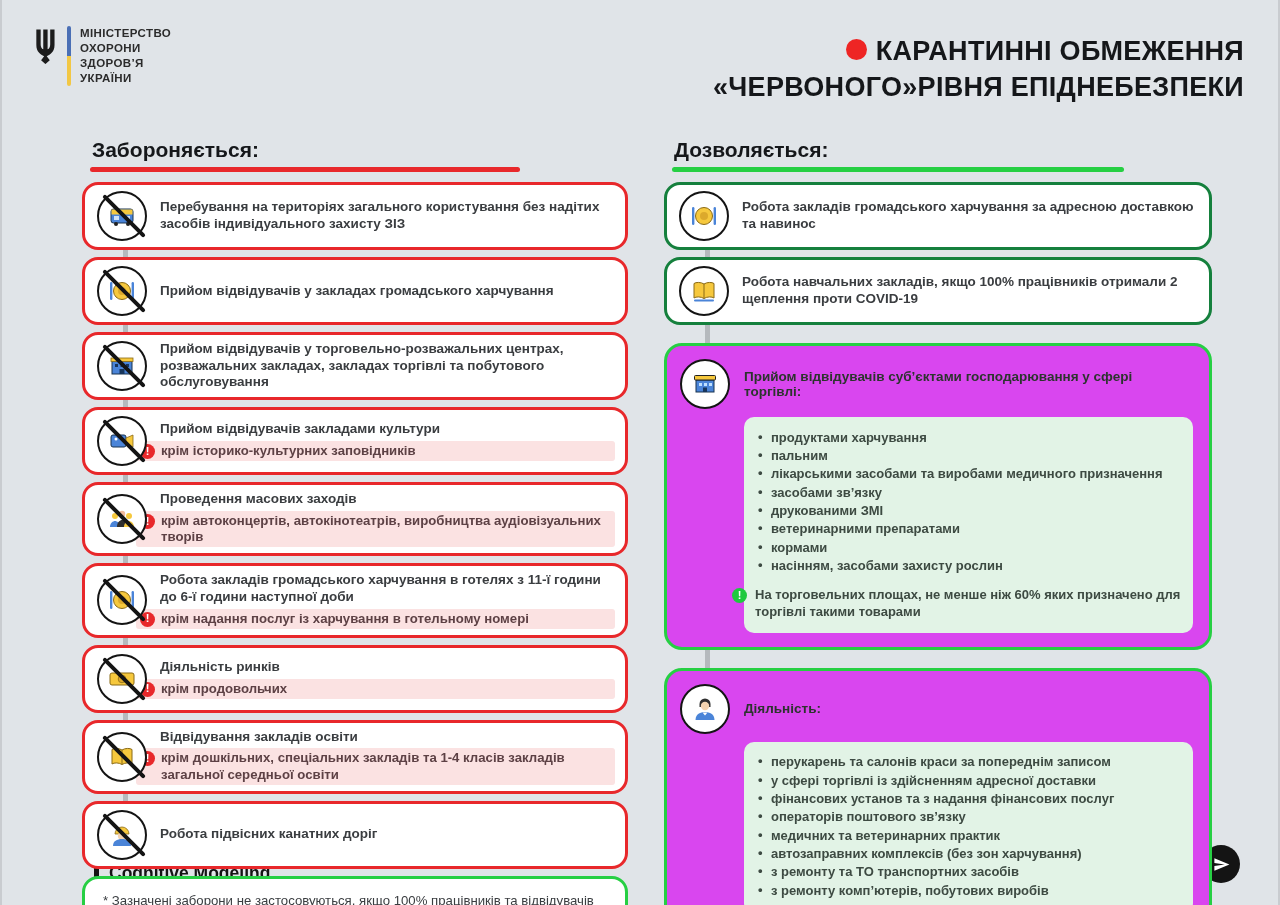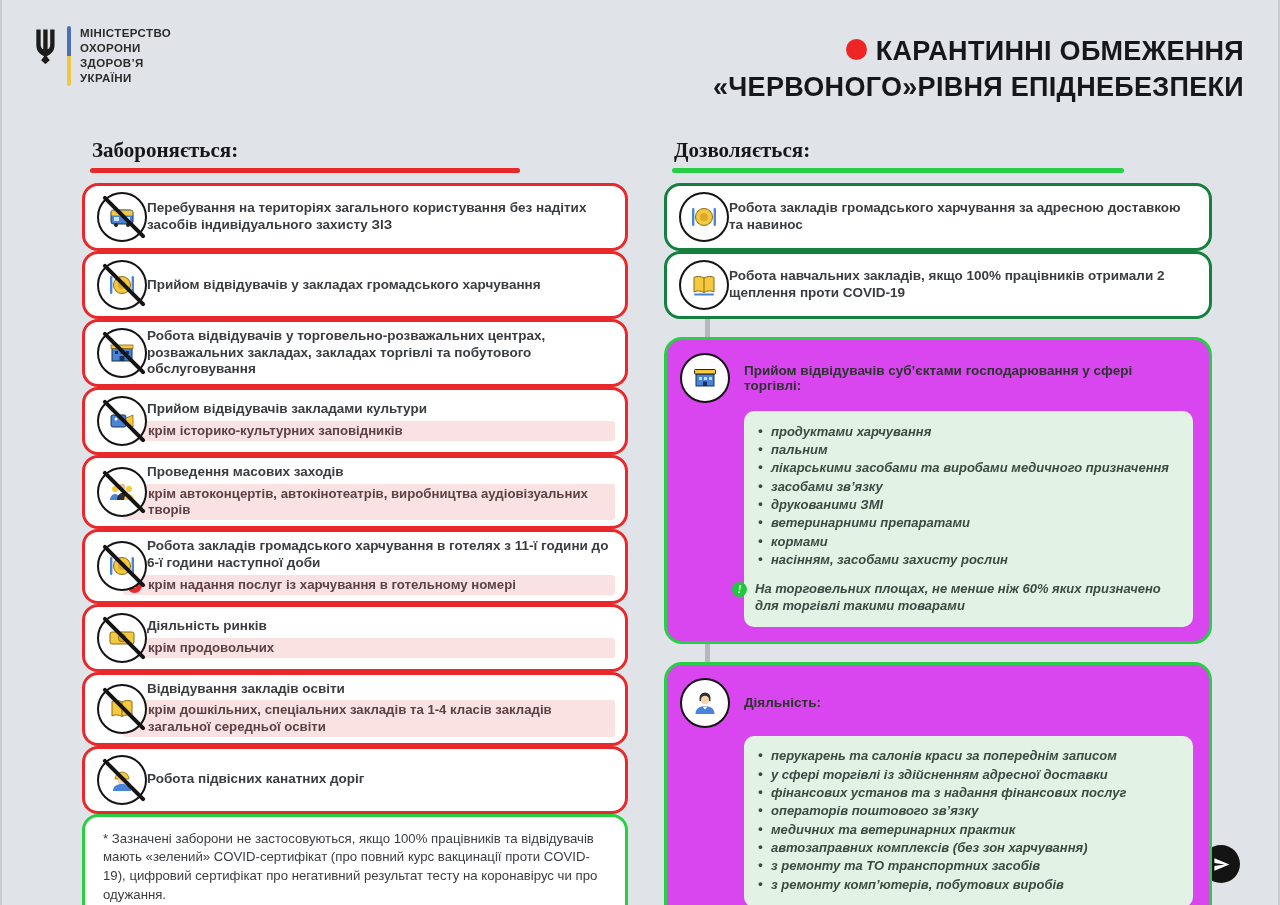--- a/index.html
+++ b/index.html
@@ -16,33 +16,33 @@
     background:linear-gradient(#4a6fb5 0 50%, #f2c744 50% 100%); }
   .logo .lines { font-size:11.5px; font-weight:700; line-height:1.3; color:#2b2b2b; letter-spacing:.4px; }
   .title { position:absolute; right:34px; top:34px; text-align:right;
     font-size:27px; font-weight:800; line-height:1.32; color:#15171a; letter-spacing:.3px; }
   .red-dot { display:inline-block; width:21px; height:21px; border-radius:50%; background:#ee2524; margin-right:9px; }
 
   
   .col { position:absolute; top:138px; }
   .col-left  { left:80px;  width:546px; }
   .col-right { left:662px; width:548px; }
-  .col-head { font-size:21px; font-weight:800; color:#15171a; margin-left:10px;font-family:Liberation Serif, serif; }
+  .col-head { font-size:21px; font-weight:800; color:#15171a; margin-left:10px; }
   .head-rule { height:5px; border-radius:3px; margin:5px 0 10px 8px; }
   .rule-red { background:#e8282b; width:430px; }
   .rule-green { background:#26cf43; width:452px; }
 
   .connector { position:absolute; width:5px; background:#b5b9bd; z-index:0; }
   .conn-left  { left:41px; top:60px; height:650px; }
   .conn-right { left:41px; top:60px; height:560px; }
 
   
   .card { position:relative; z-index:1; background:#fff; border-radius:16px;
-    display:flex; align-items:center; padding:6px 14px 6px 12px;
-    min-height:48px; }
+    display:flex; align-items:center; gap:13px; padding:6px 14px 6px 12px;
+    margin-bottom:7px; min-height:48px; }
   .card.red { border:3px solid #e8282b; }
   .card.green { border:3px solid #15803d; }
   .card .txt { flex:1; font-size:13.5px; font-weight:700; line-height:1.24; color:#3a3d40; }
 
   .exception { display:flex; align-items:flex-start; gap:6px; background:#fbe2e2;
     border-radius:3px; margin:3px -4px 0 -24px; padding:2px 8px 2px 4px;
     color:#5d4145; font-size:13.2px; font-weight:700; line-height:1.22; }
   .bang { flex:none; width:15px; height:15px; border-radius:50%; background:#e8282b;
     color:#fff; font-size:11px; font-weight:800; display:flex; align-items:center;
     justify-content:center; margin-top:1px; }
@@ -52,21 +52,21 @@
   .ic { flex:none; width:50px; height:50px; border:2.5px solid #141414; border-radius:50%;
     background:#fff; position:relative; display:flex; align-items:center; justify-content:center; }
   .ic.banned::after { content:""; position:absolute; left:-4px; top:21px; width:58px; height:4px;
     background:#141414; border-radius:2px; transform:rotate(45deg); }
 
   
   .bigcard { position:relative; z-index:1; background:#d946ef; border:3px solid #26cf43;
     border-radius:18px; padding:13px 16px 14px 13px; margin:18px 0 0 0; }
   .bigcard .bighead { display:flex; align-items:center; gap:14px; margin-bottom:8px; }
   .bigcard .bightitle { font-size:13.5px; font-weight:700; color:#2c342e; }
-  .panel { margin-left:64px; background:#e2f3e6; border-radius:10px; padding:10px 12px 12px 14px;font-style:italic; }
+  .panel { margin-left:64px; background:#e2f3e6; border-radius:10px; padding:10px 12px 12px 14px; }
   .panel ul { list-style:none; }
   .panel li { position:relative; padding-left:13px; margin:2.5px 0;
     font-size:13px; font-weight:600; color:#3d4a42; line-height:1.22; }
   .panel li::before { content:"•"; position:absolute; left:0; top:-1px; }
   .panel-note { display:flex; align-items:flex-start; gap:8px; margin-top:13px;
     font-size:13px; font-weight:600; color:#3d4a42; line-height:1.3; }
   .panel-note .bang { margin-left:-26px; }
 
   
   .footnote { position:relative; z-index:1; background:#fff; border:3px solid #26cf43;
@@ -141,21 +141,21 @@
       <div class="ic banned">
         <svg width="30" height="30" viewBox="0 0 30 30">
             <rect x="5" y="10" width="20" height="13" fill="#4a84d8" stroke="#18324f"></rect>
             <rect x="4" y="7" width="22" height="3.5" fill="#f6c83d" stroke="#8a6a16" stroke-width="0.8"></rect>
             <rect x="8" y="13" width="3" height="3" fill="#17355c"></rect>
             <rect x="13.5" y="13" width="3" height="3" fill="#17355c"></rect>
             <rect x="19" y="13" width="3" height="3" fill="#17355c"></rect>
             <rect x="12.5" y="18" width="5" height="5" fill="#17355c"></rect>
           </svg>
       </div>
-      <div class="txt">Робота відвідувачів у торговельно-розважальних центрах, розважальних закладах, закладах торгівлі та побутового обслуговування</div>
+      <div class="txt">Прийом відвідувачів у торговельно-розважальних центрах, розважальних закладах, закладах торгівлі та побутового обслуговування</div>
     </div>
 
     <div class="card red">
       <div class="ic banned">
         <svg width="30" height="30" viewBox="0 0 30 30">
             <rect x="4" y="9" width="15" height="12" rx="2" fill="#4a84d8" stroke="#18324f"></rect>
             <path d="M19 12 l7 -3 v12 l-7 -3 Z" fill="#f6c83d" stroke="#8a6a16" stroke-width="0.8"></path>
             <circle cx="9" cy="13" r="1.5" fill="#fff"></circle>
           </svg>
       </div>

